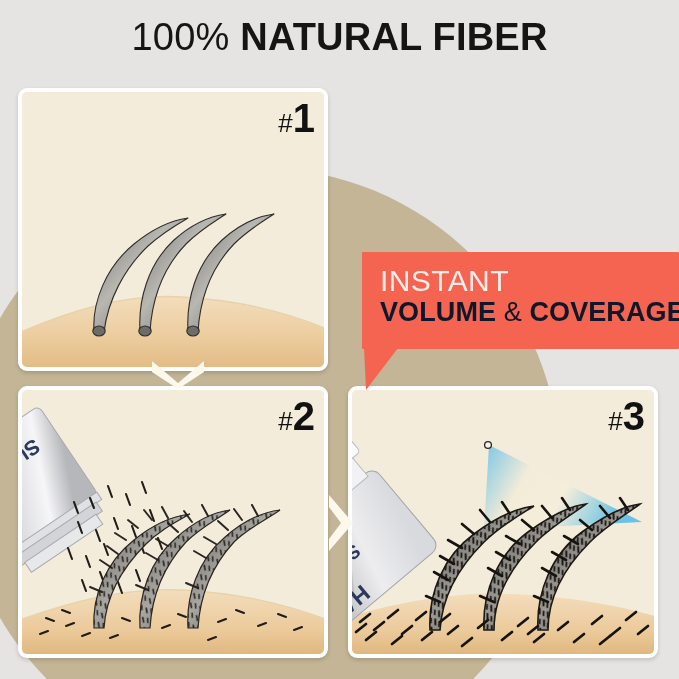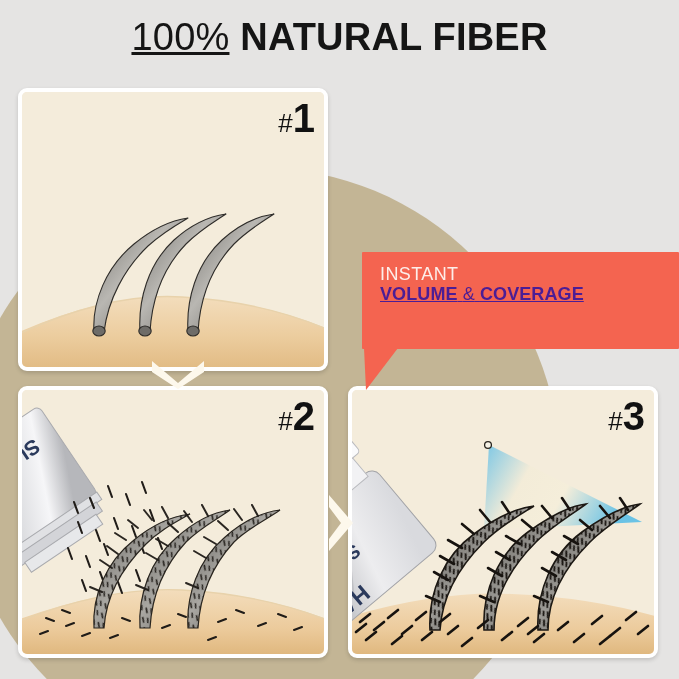--- a/index.html
+++ b/index.html
@@ -21,21 +21,21 @@
     border-radius:50%;
     background:#c3b595;
   }
 
   
   .title-wrap{
     position:absolute; left:0; top:16px; width:679px;
     text-align:center; z-index:30;
   }
   .title{ font-size:38px; letter-spacing:0.2px; color:#151515; white-space:nowrap; }
-  .title .t-light{ font-weight:300;text-decoration:underline; }
+  .title .t-light{ font-weight:300; }
   .title .t-bold{ font-weight:700;margin-top:17px; }
 
   
   .panel{
     position:absolute;
     background:#f4ecdb;
     border:4px solid #ffffff;
     border-radius:9px;
     overflow:hidden;
     box-shadow:0 2px 4px rgba(0,0,0,.16);
@@ -67,26 +67,26 @@
     background:#f46450;
     z-index:40;
     padding:13px 0 0 18px;
     border-radius:1px;
   }
   .banner-tail{
     position:absolute; left:364px; top:348px;
     width:34px; height:42px; z-index:39;
   }
   .banner .b-line1{
-    font-size:18px; font-weight:300; color:#fdeeea;
+    font-size:30px; font-weight:300; color:#fdeeea;
     letter-spacing:.4px; line-height:1.05;
   }
   .banner .b-line2{
-    font-size:18px; font-weight:700; color:#4c1d95;
-    letter-spacing:.1px; line-height:1.12; white-space:nowrap;text-decoration:underline;
+    font-size:27px; font-weight:700; color:#0f172a;
+    letter-spacing:.1px; line-height:1.12; white-space:nowrap;
   }
   .banner .b-line2 .amp{ font-weight:400; }
 </style>
 </head>
 <body>
 
 <div id="stage">
 
   <div class="bg-base"></div>
   <div class="bg-circle"></div>

